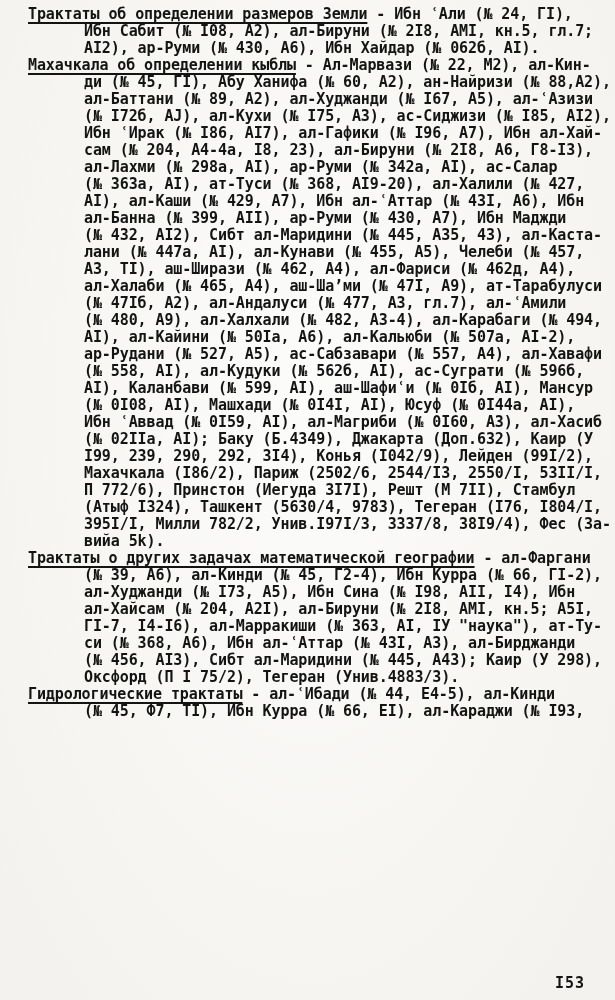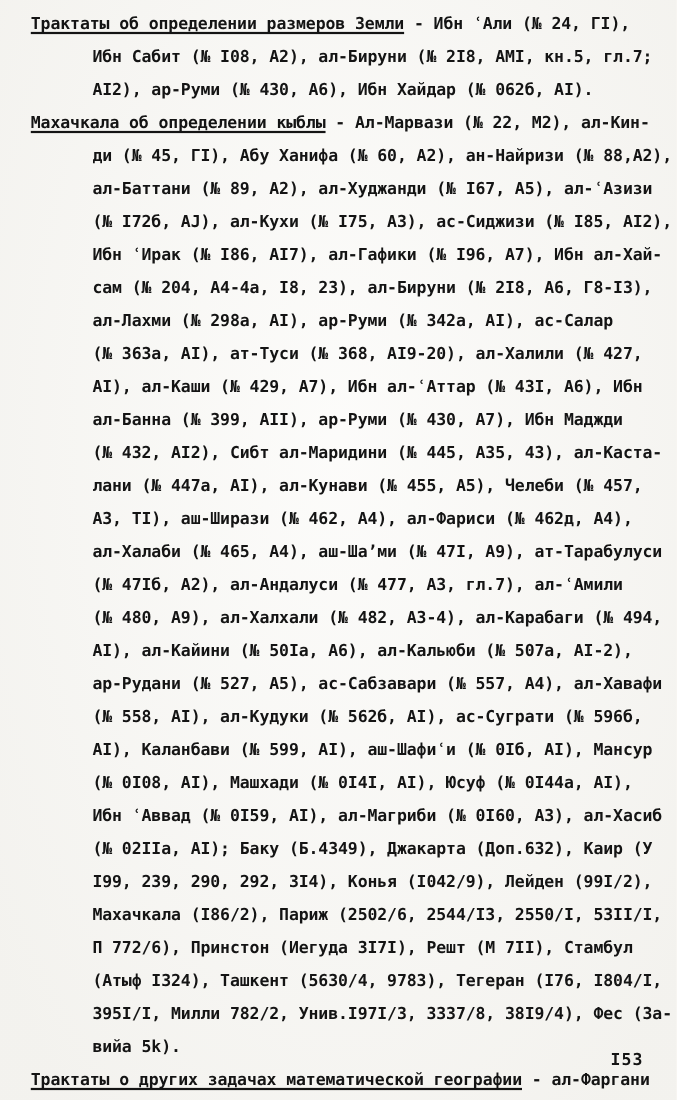--- a/index.html
+++ b/index.html
@@ -23,31 +23,31 @@
     color: #141414;
     padding: 6px 18px 0 28px;
     box-sizing: border-box;
   }
   .entry {
     white-space: pre;
     padding-left: 56px;
     text-indent: -56px;
     font-size: 15px;
     font-weight: 700;
-    line-height: 30px;
+    line-height: 17px;
     letter-spacing: -0.1px;
   }
   .heading {
     text-decoration: underline;
     text-decoration-thickness: 1.8px;
     text-underline-offset: 3px;
   }
   .page-number {
     position: absolute;
-    top: 954px;
+    top: 974px;
     right: 30px;
     font-size: 15px;
     font-weight: 700;
     letter-spacing: 1px;
     color: #141414;
   }
 </style>
 </head>
 <body>
 
@@ -89,16 +89,18 @@
 
   <div class="entry"><span class="heading">Трактаты о других задачах математической географии</span><span class="body"> - ал-Фаргани
 (№ 39, А6), ал-Кинди (№ 45, Г2-4), Ибн Курра (№ 66, ГI-2),
 ал-Худжанди (№ I73, А5), Ибн Сина (№ I98, АII, I4), Ибн
 ал-Хайсам (№ 204, А2I), ал-Бируни (№ 2I8, АМI, кн.5; А5I,
 ГI-7, I4-I6), ал-Марракиши (№ 363, АI, IУ "наука"), ат-Ту-
 си (№ 368, А6), Ибн ал-ʿАттар (№ 43I, А3), ал-Бирджанди
 (№ 456, АI3), Сибт ал-Маридини (№ 445, А43); Каир (У 298),
 Оксфорд (П I 75/2), Тегеран (Унив.4883/3).</span></div>
 
+  <div class="entry"><span class="heading">Гидрологические трактаты</span><span class="body"> - ал-ʿИбади (№ 44, Е4-5), ал-Кинди
+(№ 45, Ф7, ТI), Ибн Курра (№ 66, ЕI), ал-Караджи (№ I93,</span></div>
 
   <div class="page-number">I53</div>
 
 </div>
 
 </body></html>

